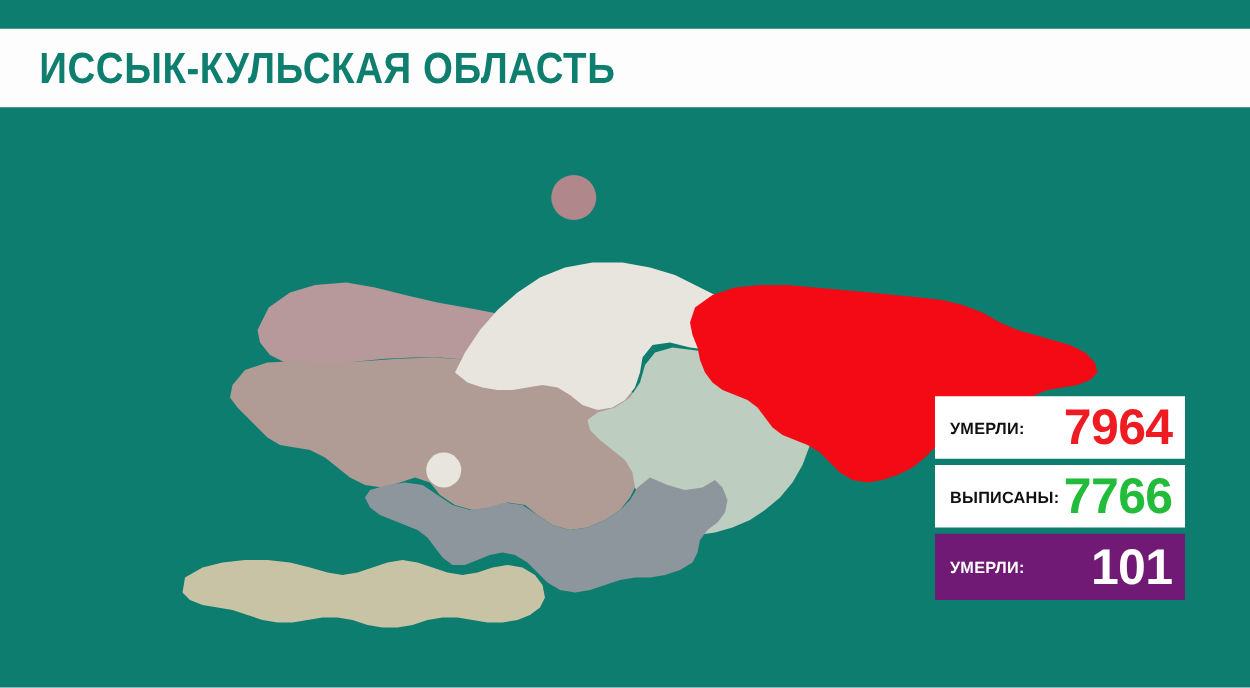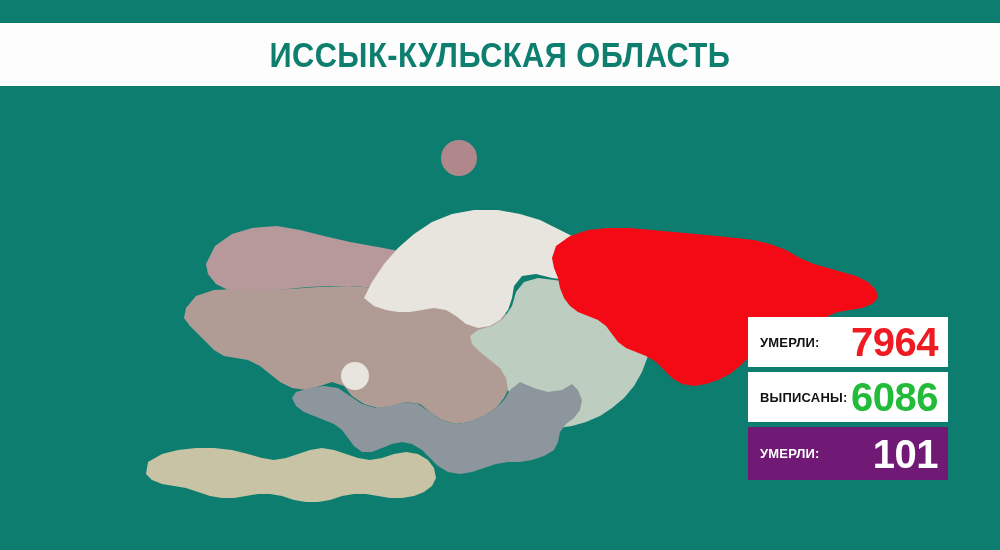--- a/index.html
+++ b/index.html
@@ -23,21 +23,21 @@
     width: 1000px; height: 23px;
     background: #0d7d6f;
   }
   .title-band {
     position: absolute;
     left: 0; top: 23px;
     width: 1000px; height: 63px;
     background: #fdfdfd;
     display: flex;
     align-items: center;
-    justify-content: center;
+    justify-content: flex-start;
   }
   .title-text {
     color: #0e7f6f;
     font-size: 35px;
     font-weight: bold;
     letter-spacing: 0.5px;
     transform: scaleX(0.88);
     transform-origin: center;
     white-space: nowrap;
     font-family: "Liberation Sans", sans-serif;
@@ -176,21 +176,21 @@
 
   <div class="stats-panel">
 
     <div class="stat-row light">
       <span class="stat-label">УМЕРЛИ:</span>
       <span class="stat-value total">7964</span>
     </div>
 
     <div class="stat-row light">
       <span class="stat-label">ВЫПИСАНЫ:</span>
-      <span class="stat-value recovered">6086</span>
+      <span class="stat-value recovered">7766</span>
     </div>
 
     <div class="stat-row dark">
       <span class="stat-label">УМЕРЛИ:</span>
       <span class="stat-value deaths">101</span>
     </div>
 
   </div>
 
 </div>

